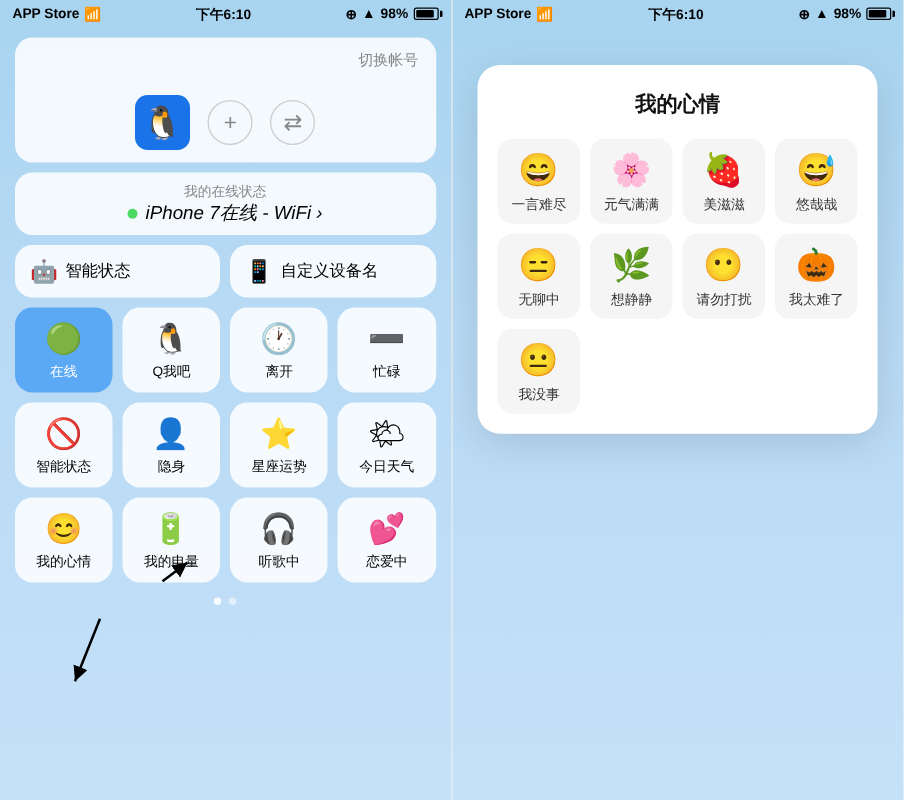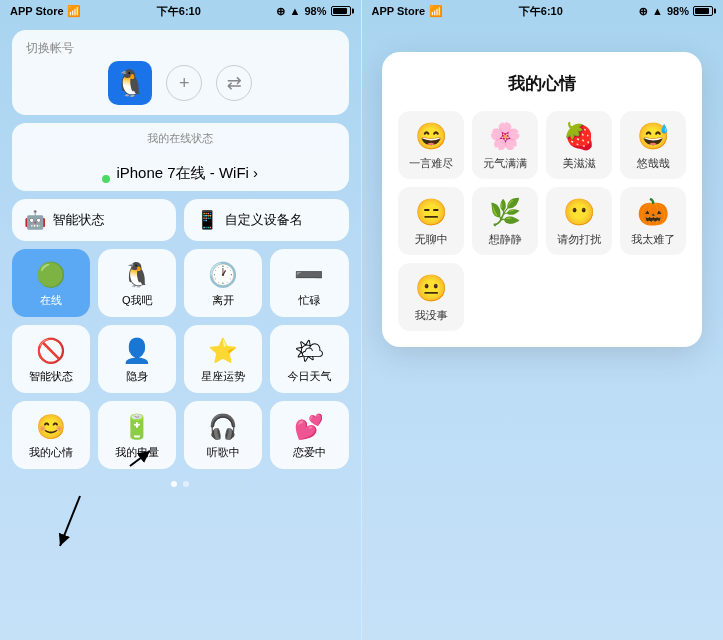--- a/index.html
+++ b/index.html
@@ -70,24 +70,24 @@
       gap: 8px;
     }
 
     
     .card {
       background: rgba(255,255,255,0.85);
       border-radius: 14px;
       padding: 10px 14px;
     }
     .card-title {
-      text-align: left;
+      text-align: right;
       font-size: 12px;
       color: #888;
-      margin-bottom: 4px;
+      margin-bottom: 19px;
     }
     .account-row {
       display: flex;
       align-items: center;
       gap: 14px;
       justify-content: center;
     }
     .qq-avatar {
       width: 44px;
       height: 44px;
@@ -113,30 +113,31 @@
     
     .status-card {
       background: rgba(255,255,255,0.85);
       border-radius: 14px;
       padding: 8px 14px;
     }
     .status-card-title {
       text-align: center;
       font-size: 11px;
       color: #888;
-      margin-bottom: 18px;
+      margin-bottom: 0;
       font-family: Liberation Serif, serif;
     }
     .online-status {
       display: flex;
-      align-items: flex-end;
+      align-items: center;
       justify-content: center;
       gap: 6px;
       font-size: 15px;
       font-weight: 500;
+      font-style: italic;
     }
     .green-dot {
       width: 8px;
       height: 8px;
       border-radius: 50%;
       background: #4cd964;
       display: inline-block;
     }
 
     

